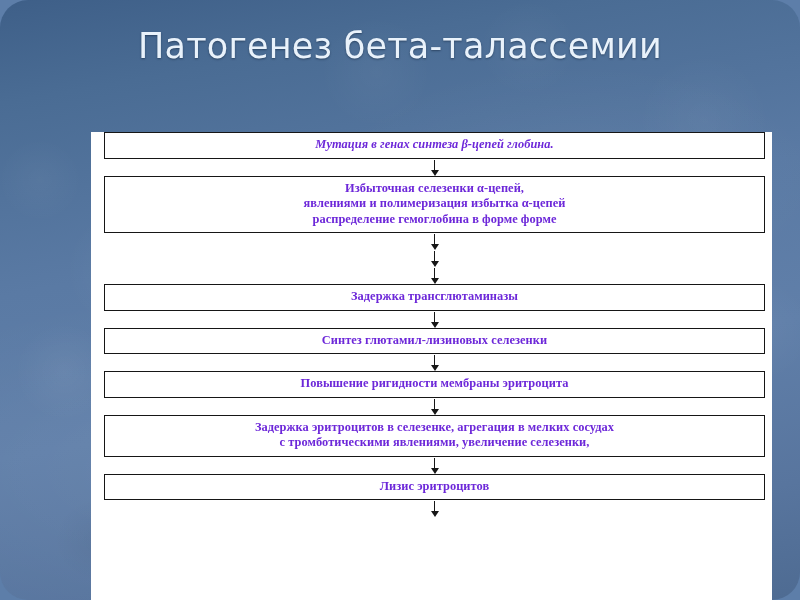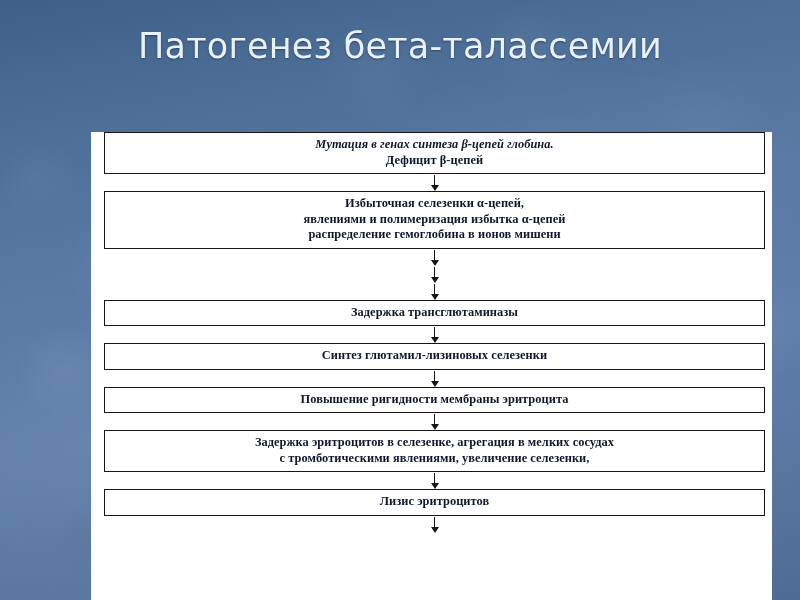--- a/index.html
+++ b/index.html
@@ -21,20 +21,21 @@
   #slide {
     position: absolute;
     inset: 0;
     width: 800px;
     height: 600px;
     background:
       radial-gradient(ellipse 560px 280px at 22% 78%, rgba(255,255,255,0.055), rgba(255,255,255,0) 62%),
       radial-gradient(ellipse 420px 200px at 72% 30%, rgba(255,255,255,0.04), rgba(255,255,255,0) 60%),
       linear-gradient(170deg, #3e5f88 0%, #4a6c94 14%, #5a7aa4 40%, #607fa9 62%, #58759e 84%, #4e6b92 100%);
     overflow: hidden;
+    border-radius: 28px;
   }
 
   
   #slide::before {
     content: "";
     position: absolute;
     inset: 0;
     background:
       radial-gradient(circle 70px at 8% 62%, rgba(255,255,255,0.05), transparent 70%),
       radial-gradient(circle 90px at 16% 45%, rgba(255,255,255,0.04), transparent 70%),
@@ -83,21 +84,21 @@
     left: 13px;
     top: 0;
     width: 661px;
   }
 
   
   .fbox {
     border: 1px solid #1c1c1c;
     background: #ffffff;
     text-align: center;
-    color: #0f172a;
+    color: #6d28d9;
     font-size: 12.4px;
     font-weight: 700;
     line-height: 15.5px;
     letter-spacing: 0.05px;
     padding: 4px 6px 5px 6px;
     position: relative;
   }
 
   
   .fbox::after {
@@ -146,30 +147,29 @@
 <body>
 
 <div id="slide">
 
   <div id="title">Патогенез бета-талассемии</div>
 
   <div id="doc-panel">
     <div id="flow">
         <div class="fbox italic">
           <span class="ln">Мутация в генах синтеза β-цепей глобина.</span>
-          <span class="ln roman">Дефицит β-цепей</span>
         </div>
         <div class="arrow">
           <span class="shaft"></span>
           <span class="head"></span>
         </div>
         <div class="fbox">
           <span class="ln">Избыточная селезенки α-цепей,</span>
           <span class="ln">явлениями и полимеризация избытка α-цепей</span>
-          <span class="ln">распределение гемоглобина в ионов мишени</span>
+          <span class="ln">распределение гемоглобина в форме форме</span>
         </div>
         <div class="arrow">
           <span class="shaft"></span>
           <span class="head"></span>
         </div>
         <div class="arrow">
           <span class="shaft"></span>
           <span class="head"></span>
         </div>
         <div class="arrow">

